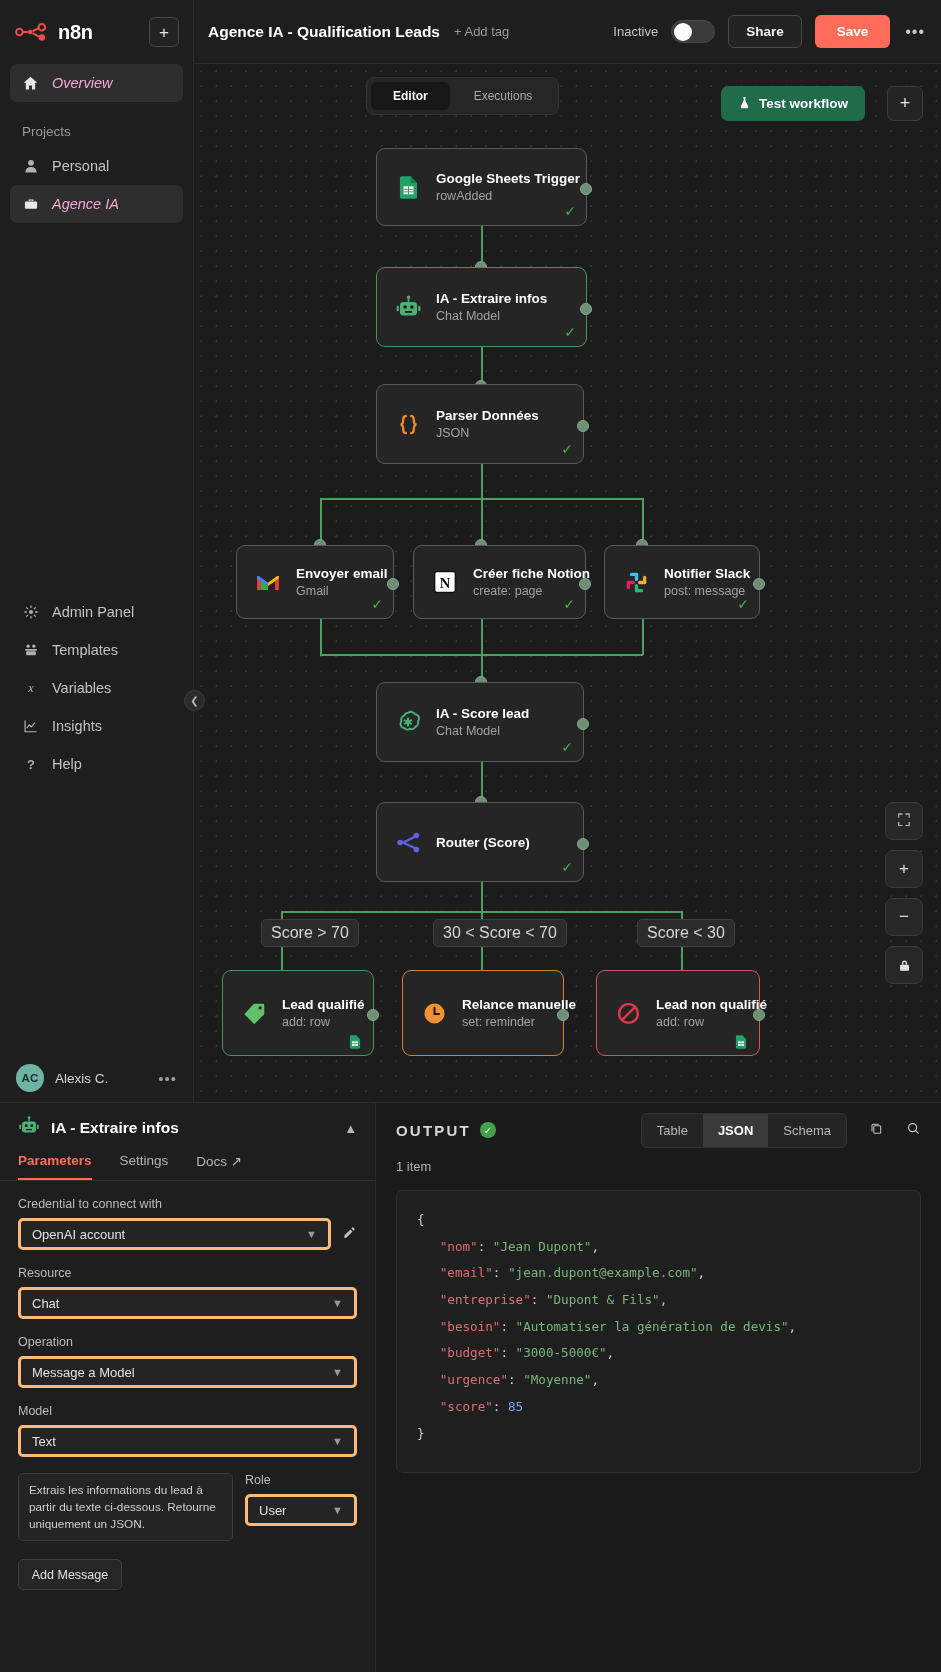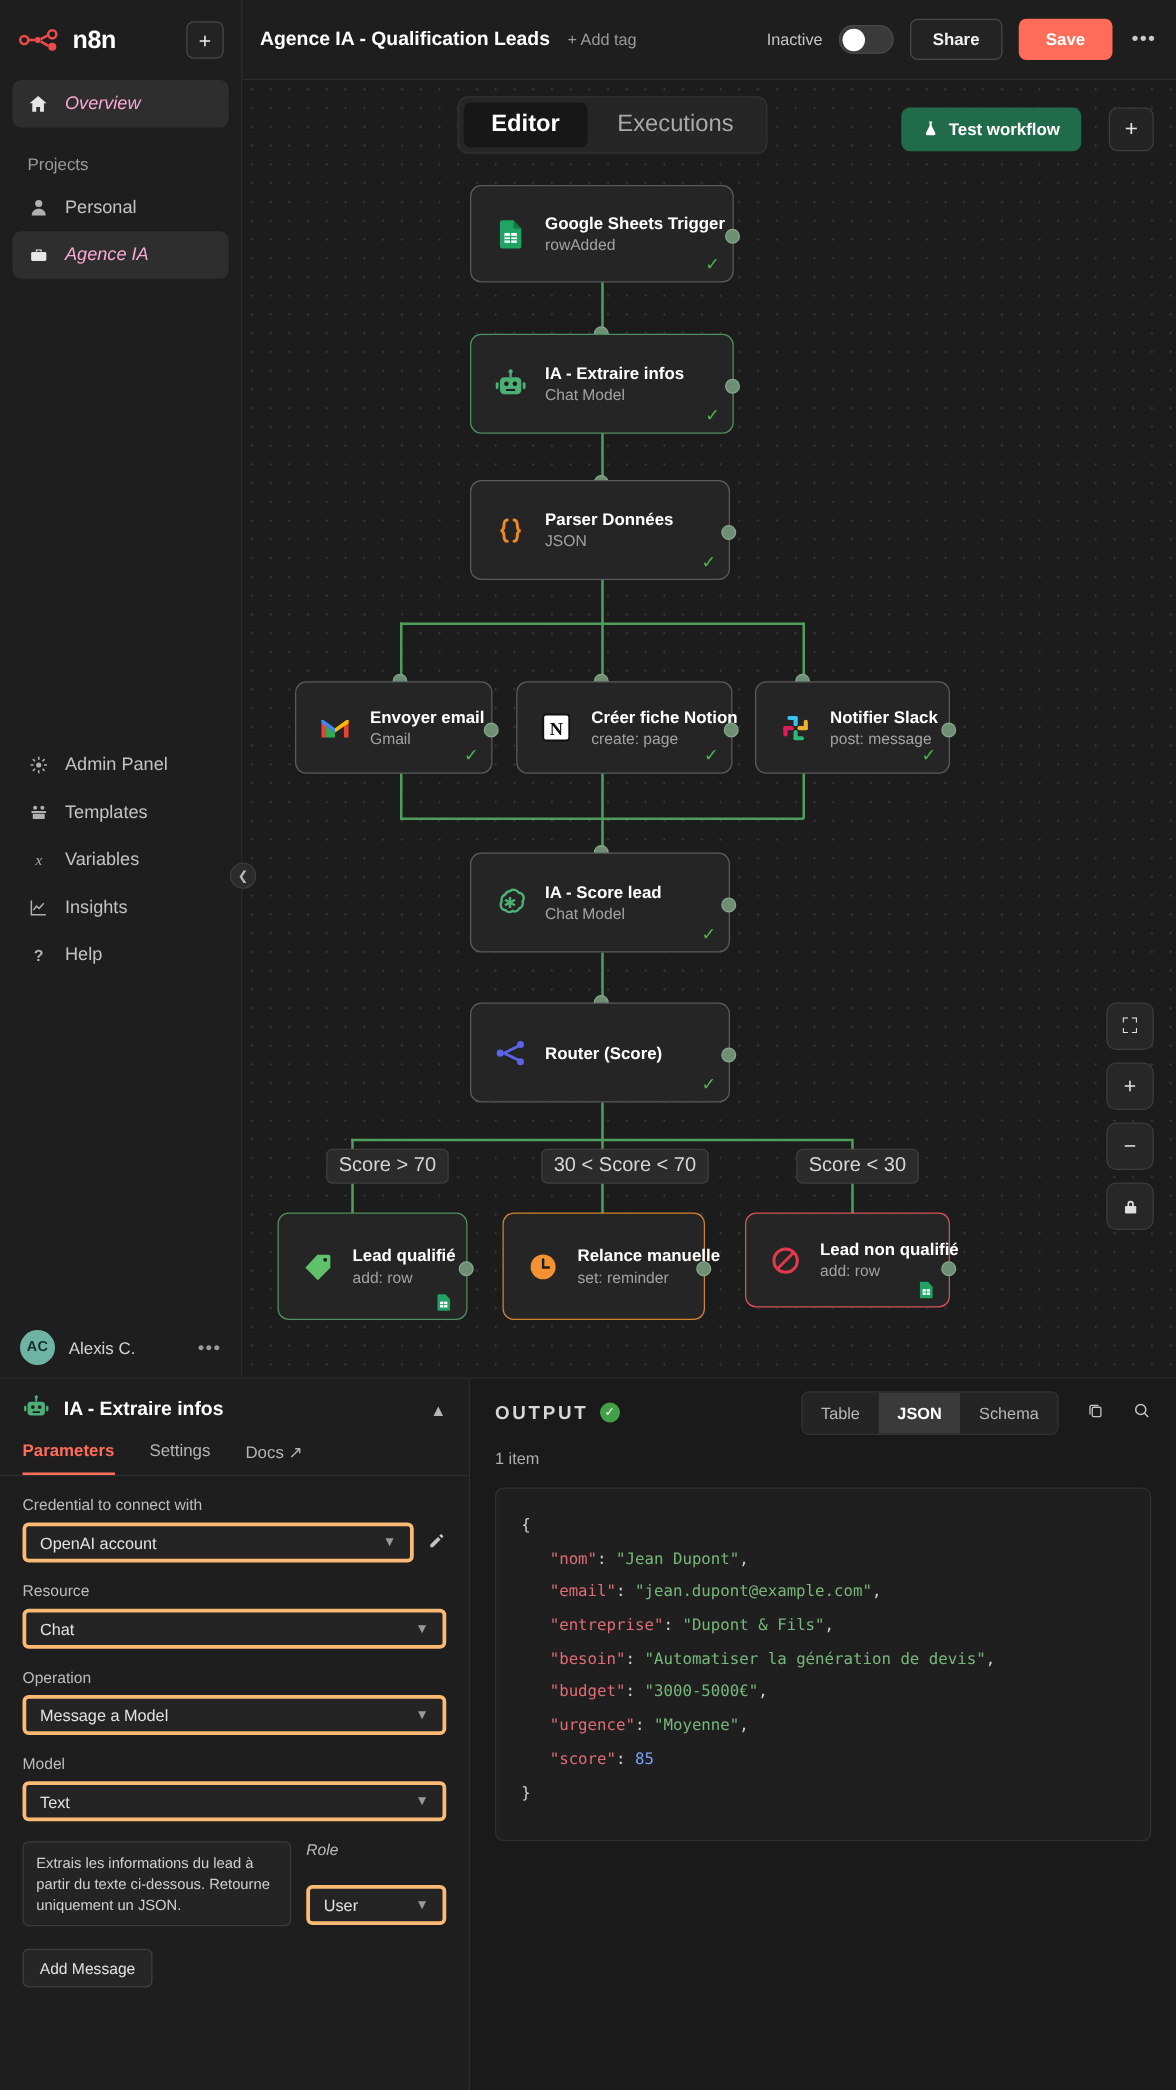--- a/index.html
+++ b/index.html
@@ -86,21 +86,21 @@
     position: absolute; left: 194px; top: 64px; width: 747px; height: 1038px;
     background-color: #1c1c1c;
     background-image: radial-gradient(#343434 1px, transparent 1px);
     background-size: 15px 15px;
     overflow: hidden;
   }
   .tab-group {
     position: absolute; left: 172px; top: 13px; display: flex; gap: 2px;
     background: #262626; border: 1px solid #343434; border-radius: 8px; padding: 4px;
   }
-  .tab { padding: 7px 22px; border-radius: 6px; font-size: 19px; color: #a9a9a9; }
+  .tab { padding: 7px 22px; border-radius: 6px; font-size: 12px; color: #a9a9a9; }
   .tab.active { background: #171717; color: #ffffff; font-weight: 600; }
   .test-wf {
     position: absolute; right: 76px; top: 22px; height: 35px;
     background: #1f6b4a; border-radius: 7px; color: #ffffff;
     display: flex; align-items: center; gap: 8px; padding: 0 17px;
     font-size: 13.5px; font-weight: 600;
   }
   .canvas-plus {
     position: absolute; right: 18px; top: 22px; width: 36px; height: 35px;
     background: #242424; border: 1px solid #3c3c3c; border-radius: 7px;
@@ -165,21 +165,21 @@
     font-size: 13px; color: #e2e2e2;
   }
   .select .chev { margin-left: auto; color: #9a9a9a; font-size: 11px; }
   .pencil { color: #c2c2c2; font-size: 14px; }
   .prompt-row { display: flex; gap: 12px; padding: 0 18px; margin-top: 16px; align-items: flex-start; }
   .prompt-box {
     flex: 1; min-height: 58px; background: #242424; border: 1px solid #3b3b3b;
     border-radius: 5px; padding: 8px 10px; font-size: 11.8px; color: #cfcfcf; line-height: 1.42;
   }
   .role-col { width: 112px; }
-  .role-label { font-size: 12.5px; color: #bcbcbc; font-style: italic; margin-bottom: 21px; }
+  .role-label { font-size: 12.5px; color: #bcbcbc; margin-bottom: 7px; }
   .add-msg {
     margin: 18px 18px 0; height: 31px; width: 104px; background: #262626;
     border: 1px solid #3f3f3f; border-radius: 5px; font-size: 12.5px; color: #e0e0e0;
     display: flex; align-items: center; justify-content: center;
   }
 
   #output {
     position: absolute; left: 376px; top: 0; width: 565px; height: 500px;
     background: #1a1a1a; border-top: 1px solid #2c2c2c;
   }
@@ -551,21 +551,21 @@
             <path d="M12 6.4v6h4.4" stroke="#1c1c1c" stroke-width="1.9" fill="none" stroke-linecap="round"></path>
           </svg>
       </span>
       <span class="node-txt">
         <span class="node-title">Relance manuelle</span>
         <span class="node-sub">set: reminder</span>
       </span>
       <span class="port" style="right:-6px; top:38px;"></span>
     </div>
 
-    <div class="node err" style="left:402px; top:906px; width:164px; height:76px;">
+    <div class="node err" style="left:402px; top:906px; width:164px; height:86px;">
       <span class="node-ico">
         <svg viewBox="0 0 24 24" width="25" height="25" fill="none" stroke="#e0394a" stroke-width="2.3">
             <circle cx="12" cy="12" r="9"></circle>
             <path d="M5.8 18.2L18.2 5.8"></path>
           </svg>
       </span>
       <span class="node-txt">
         <span class="node-title">Lead non qualifié</span>
         <span class="node-sub">add: row</span>
       </span>

